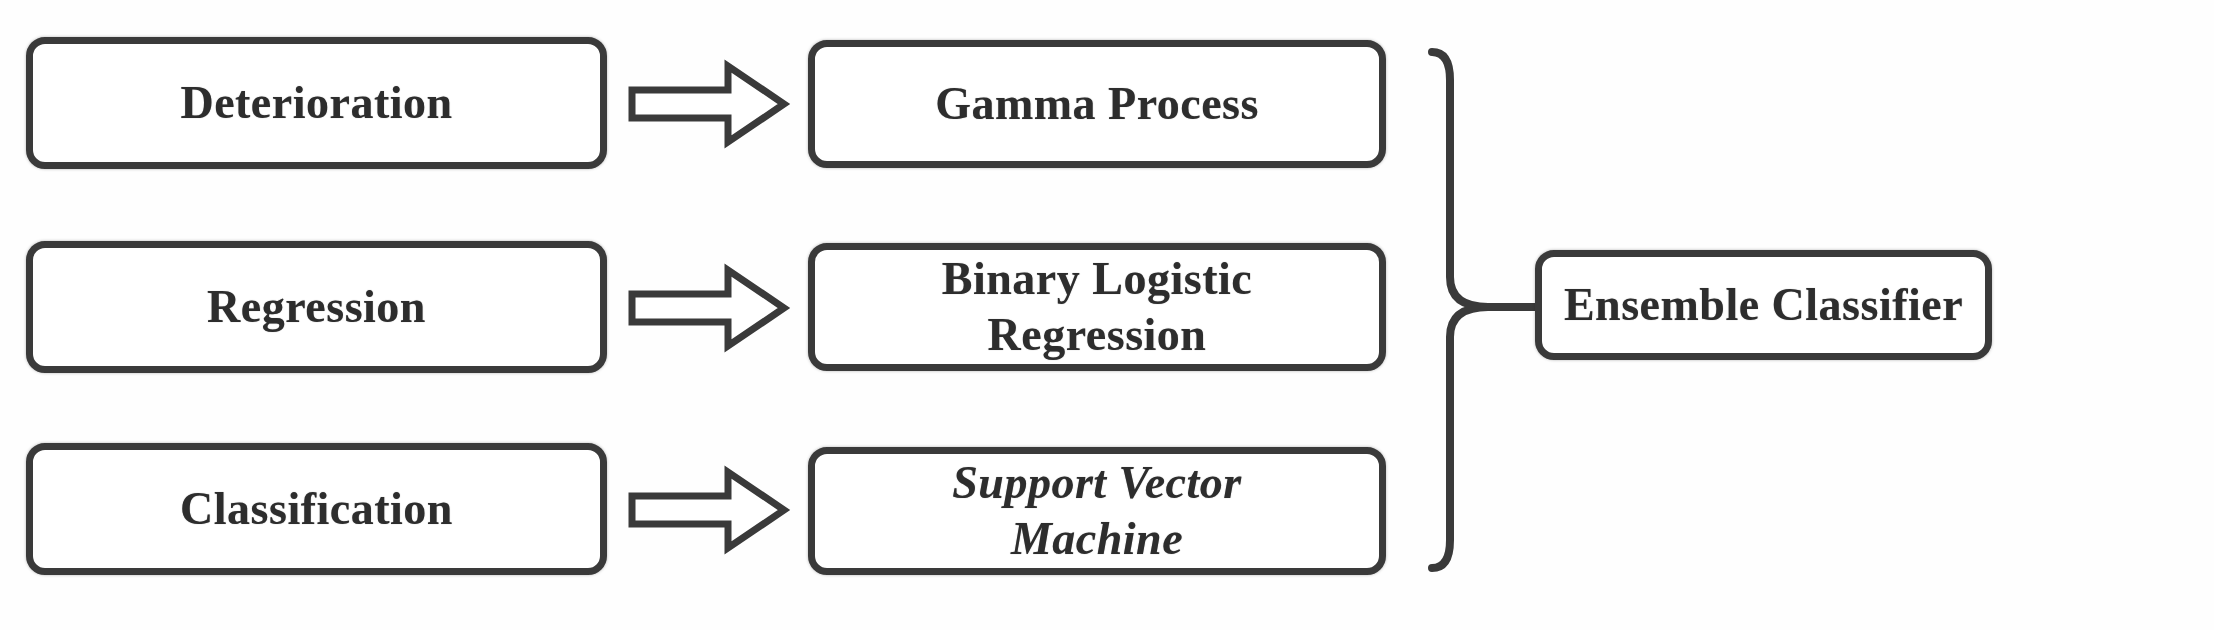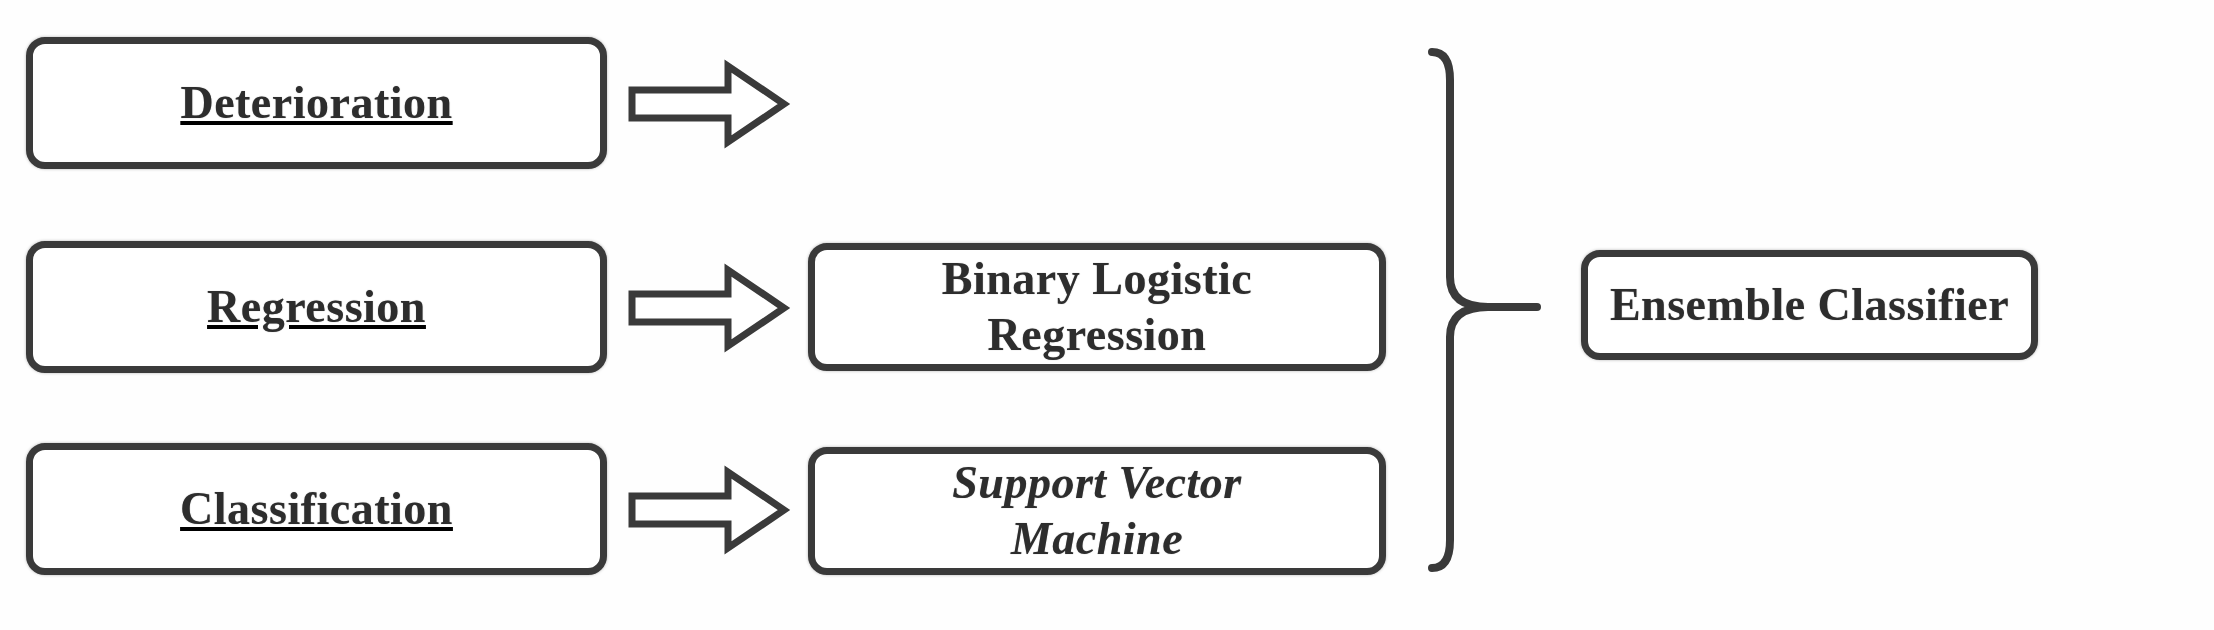--- a/index.html
+++ b/index.html
@@ -30,31 +30,31 @@
     font-weight: bold;
     font-size: 46px;
     line-height: 1.22;
     letter-spacing: 0.5px;
     color: var(--text, #2d2d2d);
     text-align: center;
     white-space: pre-line;
     text-shadow: 0 0 1px rgba(45,45,45,0.45);
   }
   
-  .in-box   { left: 26px;  width: 581px; height: 132px; text-decoration: underline; }
+  .in-box   { left: 26px;  width: 581px; height: 132px; }
   .in-box.r1 { top: 37px; }
   .in-box.r2 { top: 241px; }
   .in-box.r3 { top: 443px; align-items: center; }
   
   .mid-box  { left: 808px; width: 578px; height: 128px; }
   .mid-box.r1 { top: 40px; }
   .mid-box.r2 { top: 243px; }
   .mid-box.r3 { top: 447px; font-style: italic; }
   
-  .out-box  { left: 1535px; top: 250px; width: 457px; height: 110px; margin-left: 46px; }
+  .out-box  { left: 1535px; top: 250px; width: 457px; height: 110px; }
   
   .arrow {
     position: absolute;
     left: 624px;
     width: 172px;
     height: 96px;
   }
   .arrow.r1 { top: 56px;  }
   .arrow.r2 { top: 260px; }
   .arrow.r3 { top: 462px; }
@@ -84,20 +84,23 @@
 <body>
 
 <div class="canvas" style="background: rgb(254, 254, 254);">
 
   <div class="box in-box r1">
     <span class="label">Deterioration</span>
   </div>
   <svg class="arrow r1" viewBox="0 0 172 96" aria-hidden="true">
     <polygon points="8,34 104,34 104,10 160,48 104,86 104,62 8,62"></polygon>
   </svg>
+  <div class="box mid-box r1">
+    <span class="label">Gamma Process</span>
+  </div>
 
   <div class="box in-box r2">
     <span class="label">Regression</span>
   </div>
   <svg class="arrow r2" viewBox="0 0 172 96" aria-hidden="true">
     <polygon points="8,34 104,34 104,10 160,48 104,86 104,62 8,62"></polygon>
   </svg>
   <div class="box mid-box r2">
     <span class="label">Binary Logistic
 Regression</span>

